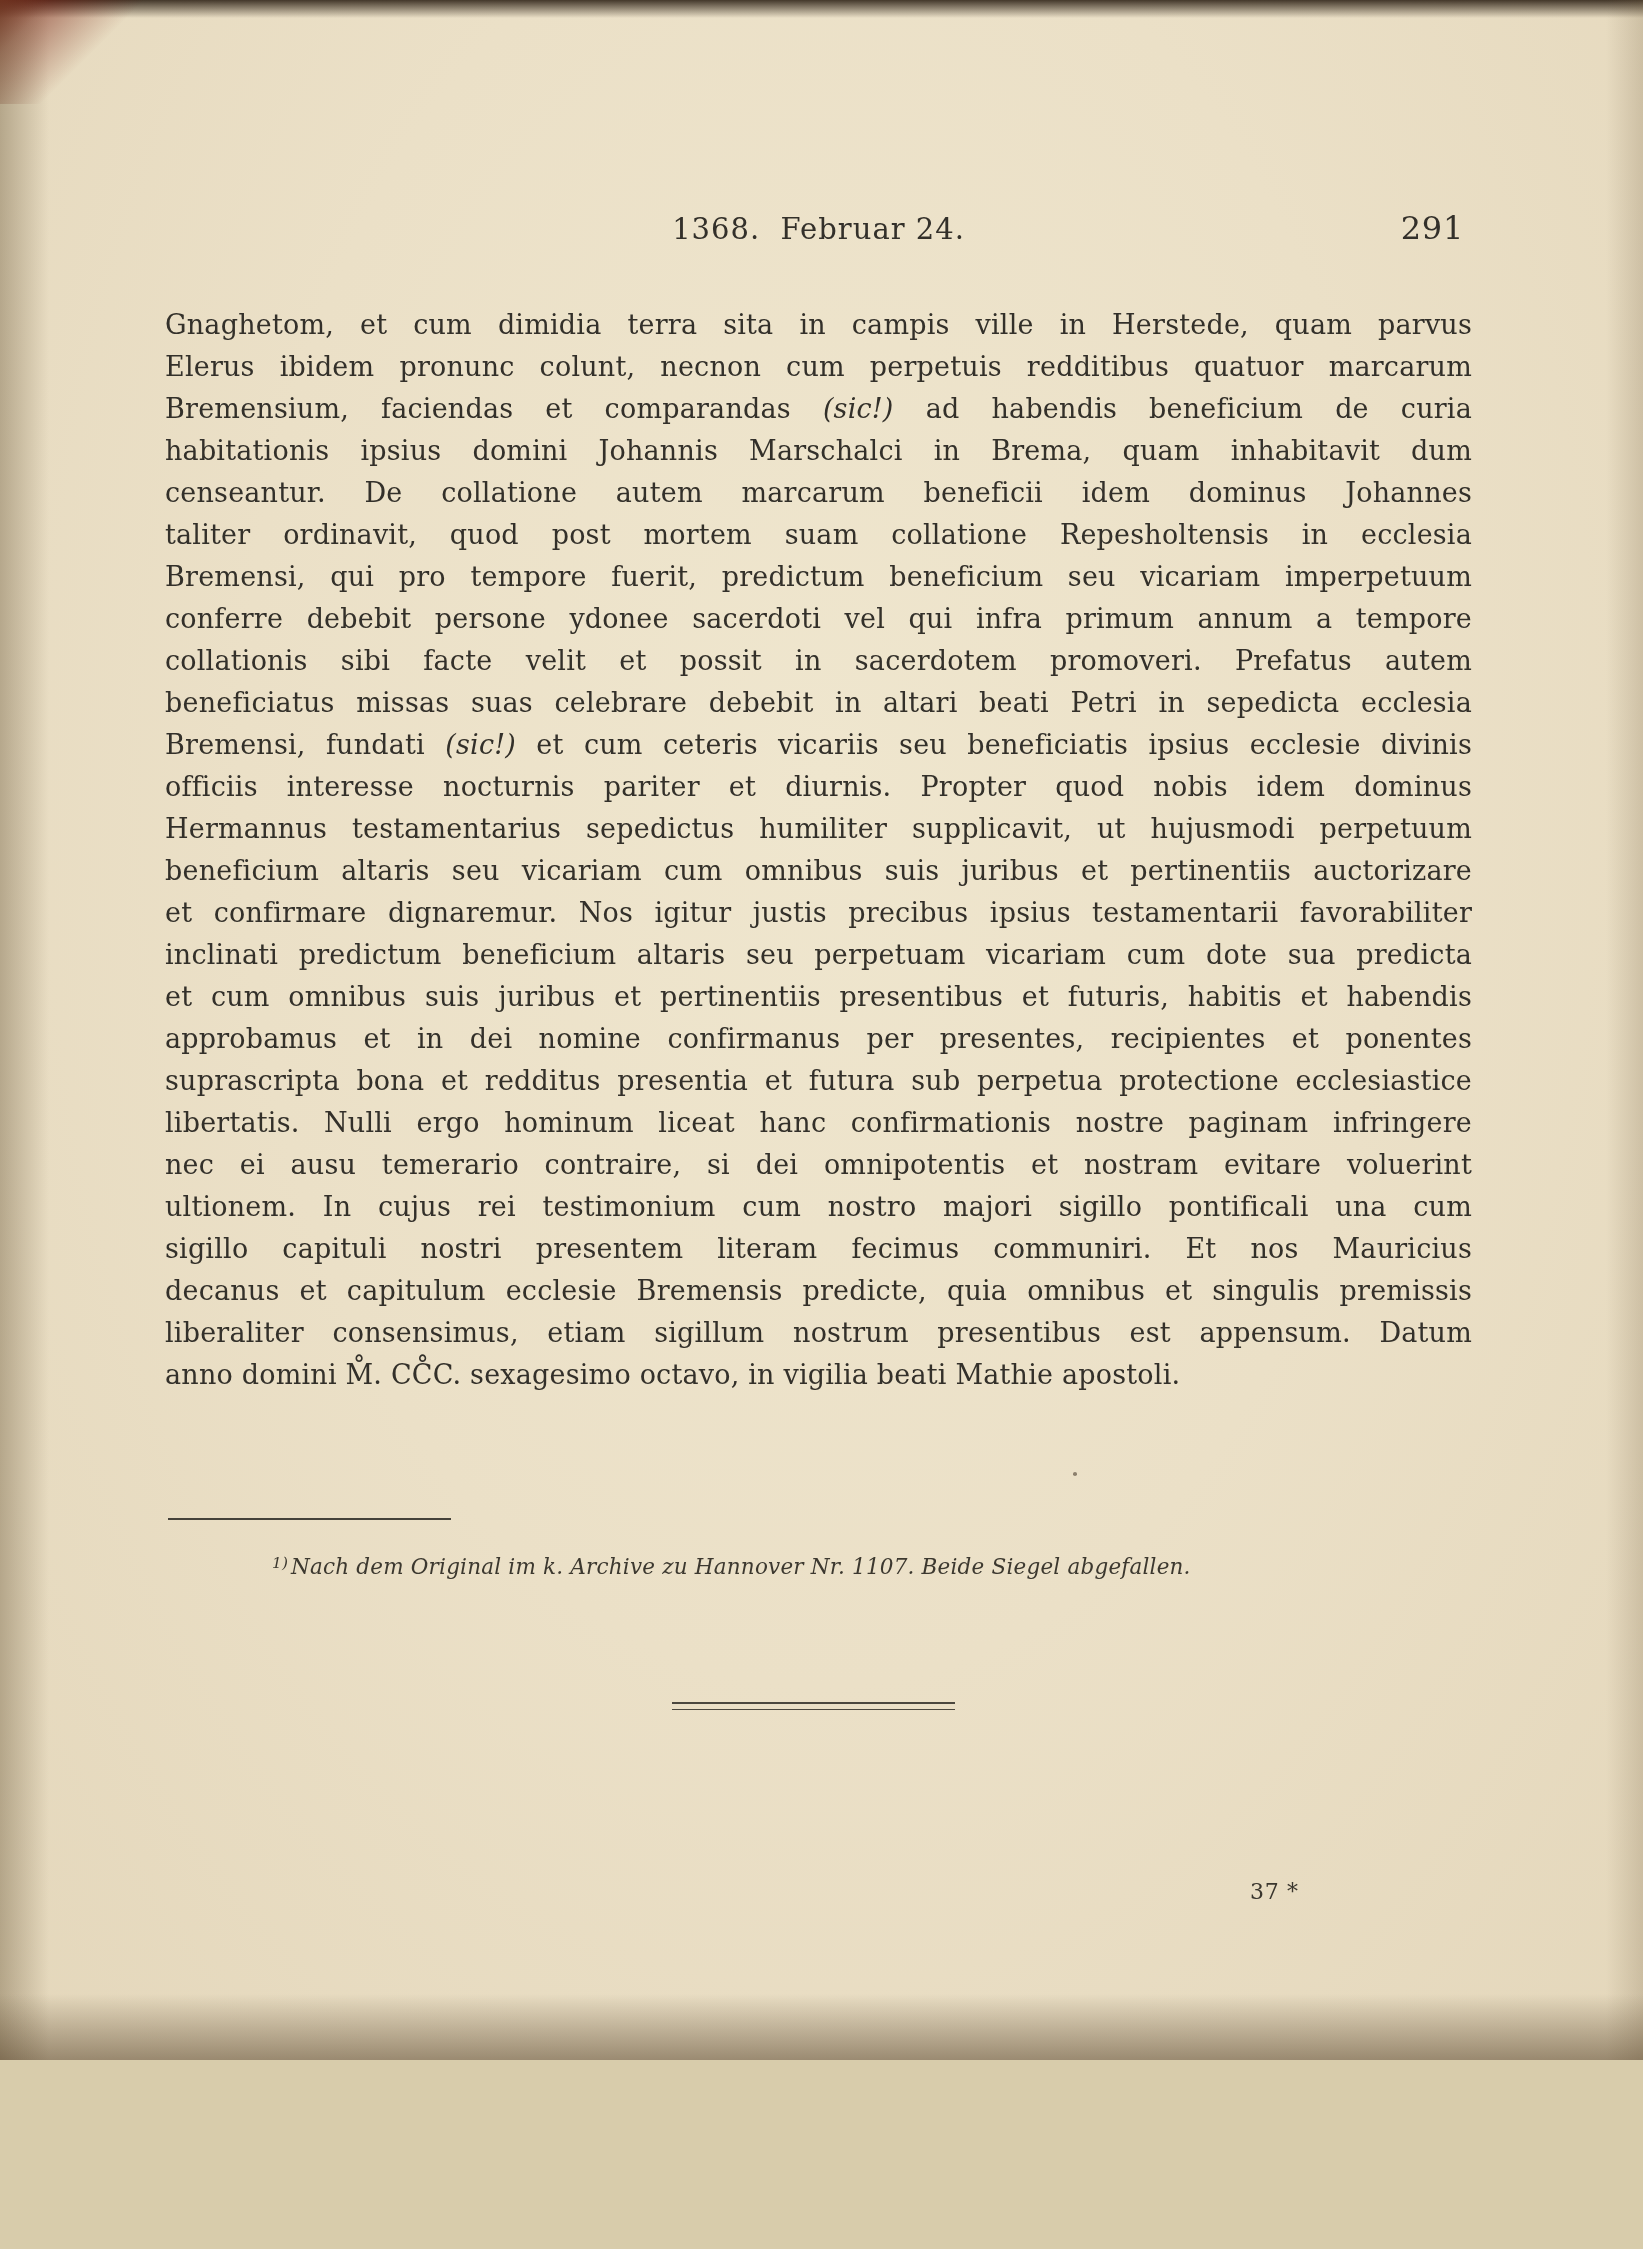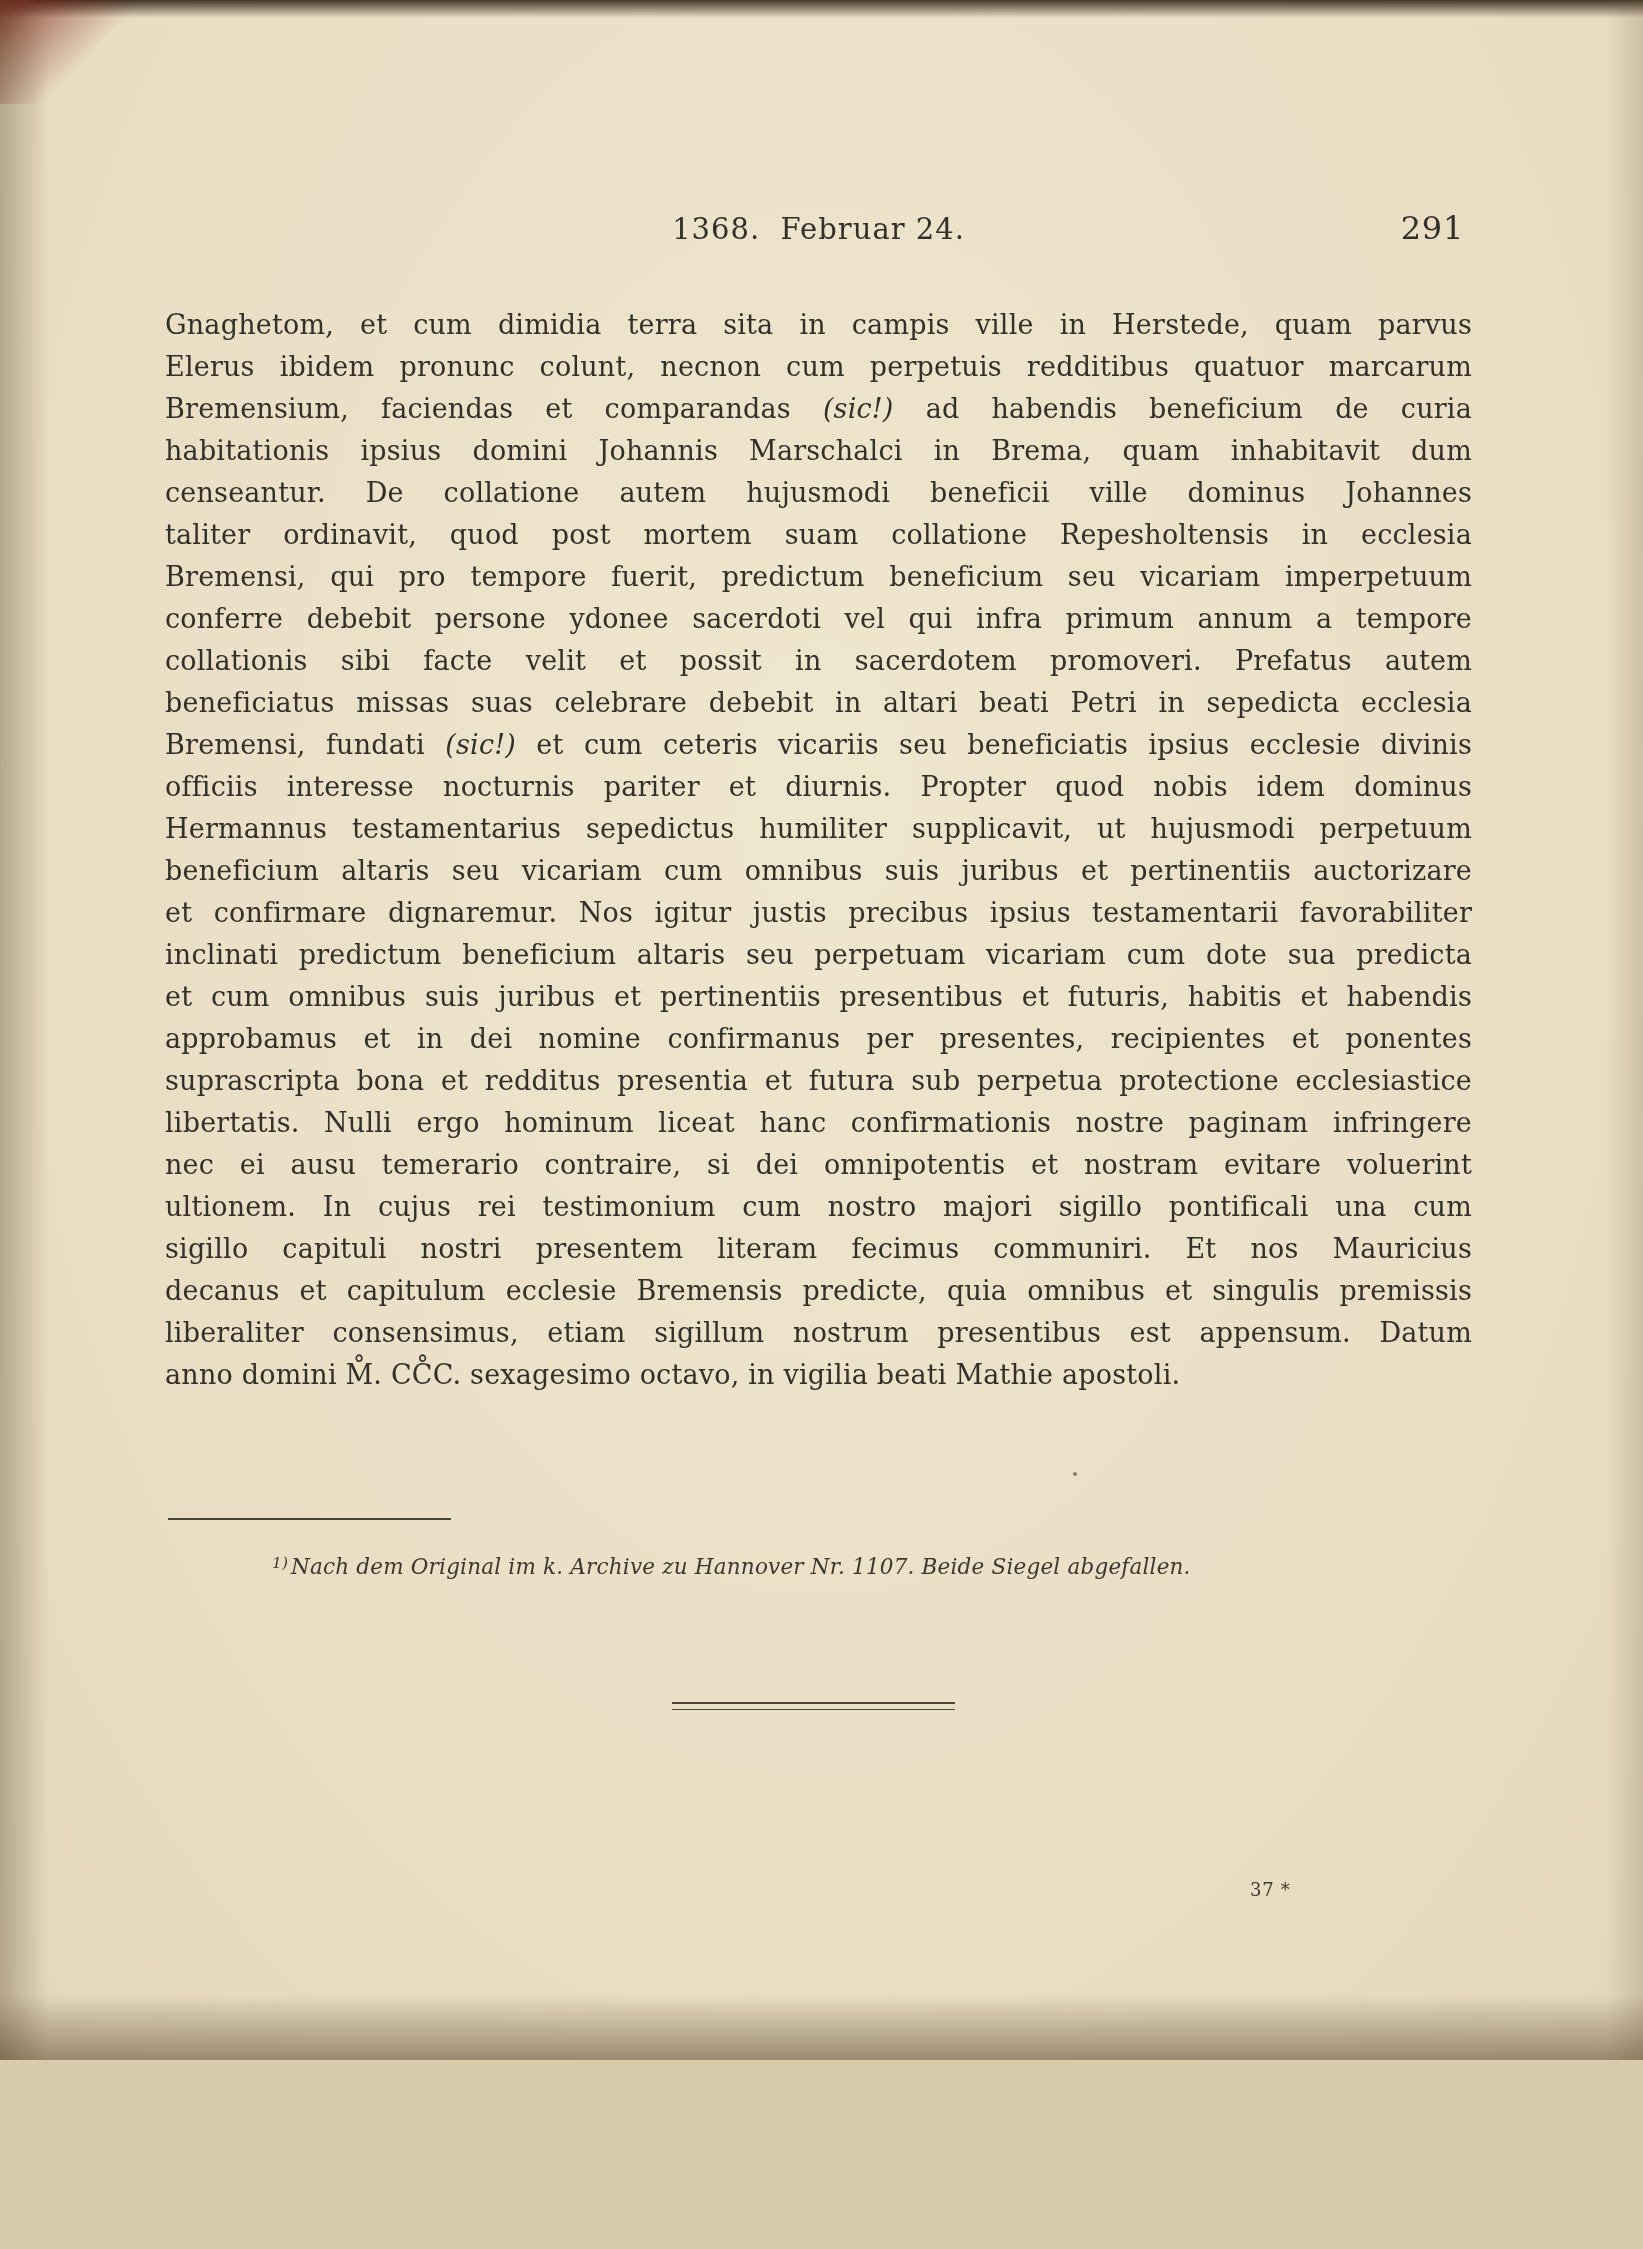--- a/index.html
+++ b/index.html
@@ -66,21 +66,21 @@
     font-size: 15.3px; vertical-align: 6.2px; margin-right: 2.8px; font-style: italic;
   }
   
   .end-rule {
     position: absolute; top: 1702px; left: 672px; width: 283px; height: 4.9px;
     border-top: 2.1px solid #4b473e; border-bottom: 1.4px solid #4b473e;
   }
   
   .sig {
     position: absolute; left: 1250px; top: 1879px;
-    font-size: 18px; letter-spacing: 0.7px; color: #3a362e;
+    font-size: 22px; letter-spacing: 0.7px; color: #3a362e;
   }
   
   .speck { position: absolute; border-radius: 50%; background: rgba(62,50,34,0.55); }
   .speck.s1 { left: 1073px; top: 1472px; width: 4.2px; height: 3.5px; }
   .speck.s2 { left: 1373px; top: 2074px; width: 2.8px; height: 2.8px; background: rgba(62,50,34,0.3); }
 </style>
 </head>
 <body>
 
 <div class="page">
@@ -94,21 +94,21 @@
   <div class="header">
     <span class="date">1368.  Februar 24.</span>
     <span class="pagenum">291</span>
   </div>
 
   <div class="body" id="body-text">
       <div class="line"><span>Gnaghetom, et cum dimidia terra sita in campis ville in Herstede, quam parvus</span></div>
       <div class="line"><span>Elerus ibidem pronunc colunt, necnon cum perpetuis redditibus quatuor marcarum</span></div>
       <div class="line"><span>Bremensium, faciendas et comparandas </span><em>(sic!)</em><span> ad habendis beneficium de curia</span></div>
       <div class="line"><span>habitationis ipsius domini Johannis Marschalci in Brema, quam inhabitavit dum</span></div>
-      <div class="line"><span>censeantur.  De collatione autem hujusmodi beneficii ville dominus Johannes</span></div>
+      <div class="line"><span>censeantur.  De collatione autem marcarum beneficii idem dominus Johannes</span></div>
       <div class="line"><span>taliter ordinavit, quod post mortem suam collatione Repesholtensis in ecclesia</span></div>
       <div class="line"><span>Bremensi, qui pro tempore fuerit, predictum beneficium seu vicariam imperpetuum</span></div>
       <div class="line"><span>conferre debebit persone ydonee sacerdoti vel qui infra primum annum a tempore</span></div>
       <div class="line"><span>collationis sibi facte velit et possit in sacerdotem promoveri.  Prefatus autem</span></div>
       <div class="line"><span>beneficiatus missas suas celebrare debebit in altari beati Petri in sepedicta ecclesia</span></div>
       <div class="line"><span>Bremensi, fundati </span><em>(sic!)</em><span> et cum ceteris vicariis seu beneficiatis ipsius ecclesie divinis</span></div>
       <div class="line"><span>officiis interesse nocturnis pariter et diurnis.  Propter quod nobis idem dominus</span></div>
       <div class="line"><span>Hermannus testamentarius sepedictus humiliter supplicavit, ut hujusmodi perpetuum</span></div>
       <div class="line"><span>beneficium altaris seu vicariam cum omnibus suis juribus et pertinentiis auctorizare</span></div>
       <div class="line"><span>et confirmare dignaremur.  Nos igitur justis precibus ipsius testamentarii favorabiliter</span></div>

